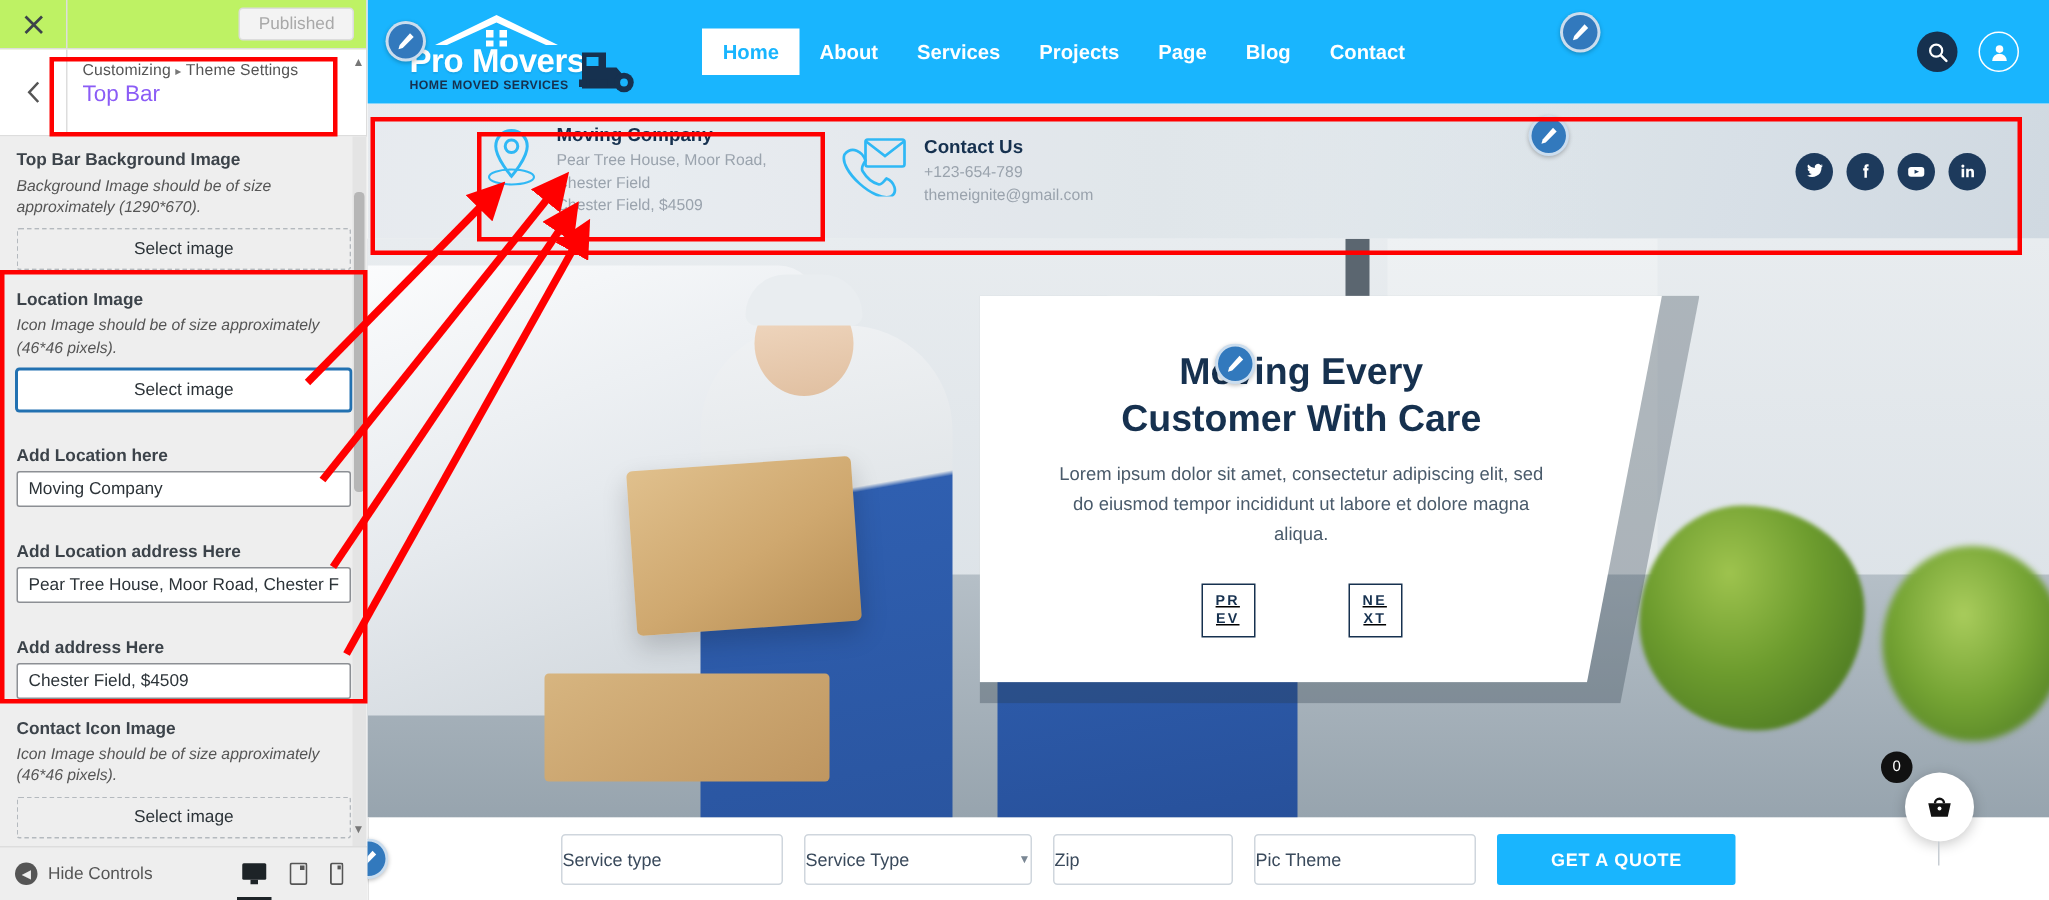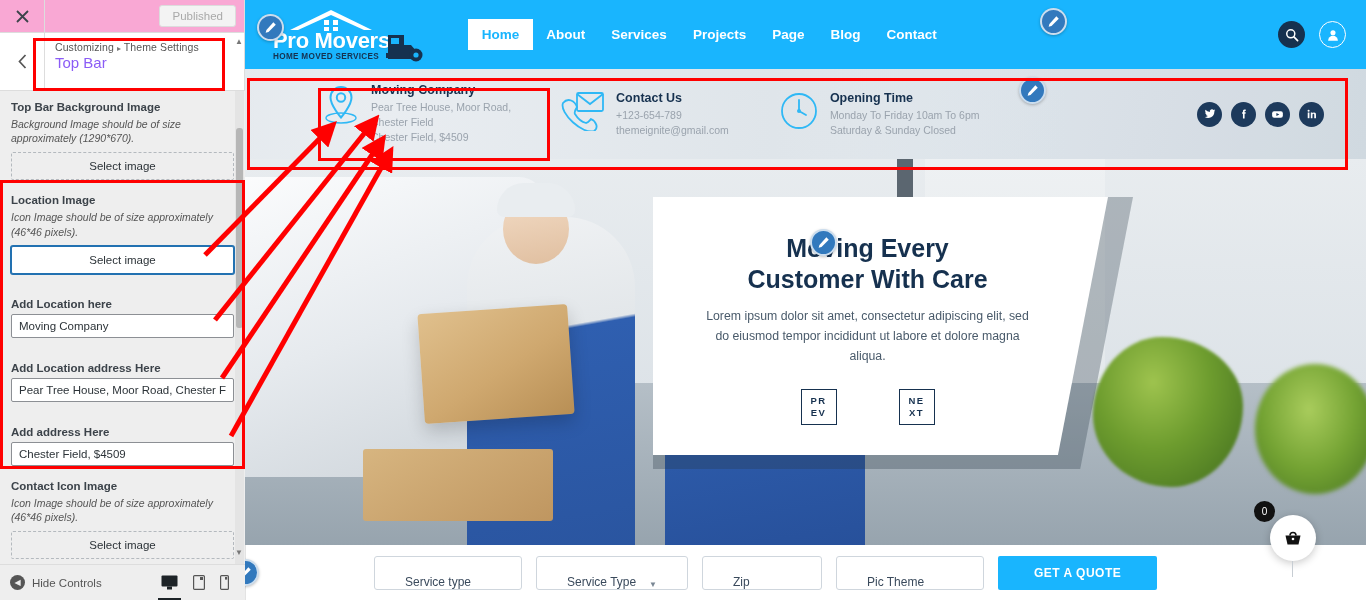--- a/index.html
+++ b/index.html
@@ -14,21 +14,21 @@
 
   
   .customizer {
     width: 245px; height: 600px;
     background: #eeeeee;
     position: relative;
     flex: 0 0 245px;
     border-right: 1px solid #ddd;
   }
   .cz-topbar {
-    height: 33px; background: #f9a8d4;
+    height: 33px; background: #bef264;
     border-bottom: 1px solid #ddd;
     display: flex; align-items: center; justify-content: space-between;
   }
   .cz-close {
     width: 45px; height: 32px;
     display: flex; align-items: center; justify-content: center;
     border-right: 1px solid #ddd;
     font-size: 15px; color: #444; cursor: pointer;
   }
   .cz-published {
@@ -321,21 +321,21 @@
   .hero-h1 {
     position: relative;
     font-size: 25px; font-weight: bold; color: #16314f;
     line-height: 1.22; margin-bottom: 13px;
   }
   .hero-p {
     font-size: 12.3px; color: #4a5b6b; line-height: 1.62;
     max-width: 330px; margin: 0 auto 22px auto;
   }
   .hero-btns {
-    display: flex; align-items: center; justify-content: center; gap: 22px;
+    display: flex; align-items: center; justify-content: center; gap: 22px; text-decoration: underline;
   }
   .sq-btn {
     width: 36px; height: 36px; border: 1.6px solid #16314f;
     color: #16314f; font-size: 9.5px; font-weight: bold;
     display: flex; align-items: center; justify-content: center;
     letter-spacing: 1.5px; cursor: pointer; line-height: 1.25;
     text-align: center; word-spacing: 100px;
   }
   .book-now {
     display: flex; align-items: stretch; cursor: pointer;
@@ -348,22 +348,22 @@
   }
 
   
   .quote-strip {
     position: relative; height: 55px; background: #fff;
     display: flex; align-items: center; padding-left: 28px;
     border-left: 1px solid #e3e3e3;
   }
   .q-field {
     border: 1px solid #cfd6dd; border-radius: 3px;
-    height: 34px; display: flex; align-items: flex-end;
-    padding: 0 30px; font-size: 12px; color: #3a4a5c;
+    height: 34px; display: flex; align-items: center;
+    padding: 0 0; font-size: 12px; color: #3a4a5c;
     margin-right: 14px; background: #fff;
     white-space: nowrap;
   }
   .q-field.w1 { width: 148px; }
   .q-field.w2 { width: 152px; }
   .q-field.w3 { width: 120px; }
   .q-field.w4 { width: 148px; }
   .q-field .caret { margin-left: auto; font-size: 8px; color: #7a8794; }
   .q-btn {
     background: #19b5fe; color: #fff; border: none;
@@ -587,32 +587,20 @@
           <rect x="16" y="2" width="26" height="18" rx="1.5" fill="none" stroke="#2fb8f5" stroke-width="1.8"></rect>
           <path d="M16 3 L29 13 L42 3" fill="none" stroke="#2fb8f5" stroke-width="1.8"></path>
         </svg>
         <div>
           <div class="tb-title">Contact Us</div>
           <div class="tb-line">+123-654-789</div>
           <div class="tb-line">themeignite@gmail.com</div>
         </div>
       </div>
 
-      <div class="tb-item tb-open">
-        <svg width="40" height="40" viewBox="0 0 40 40">
-          <circle cx="20" cy="20" r="17" fill="none" stroke="#2fb8f5" stroke-width="1.8"></circle>
-          <path d="M20 9 V20 L27 24" fill="none" stroke="#2fb8f5" stroke-width="1.8" stroke-linecap="round"></path>
-          <circle cx="20" cy="20" r="2" fill="#2fb8f5"></circle>
-        </svg>
-        <div>
-          <div class="tb-title">Opening Time</div>
-          <div class="tb-line">Monday To Friday 10am To 6pm</div>
-          <div class="tb-line">Saturday &amp; Sunday Closed</div>
-        </div>
-      </div>
 
       <div class="edit-badge" style="left:774px; top:8px;">
         <svg width="13" height="13" viewBox="0 0 16 16">
           <path d="M11.5 1.5 L14.5 4.5 L5.5 13.5 L2 14.5 L3 11z" fill="#fff"></path>
         </svg>
       </div>
 
       <div class="tb-socials">
         <a class="soc" href="#">
           <svg width="12" height="12" viewBox="0 0 16 16">

